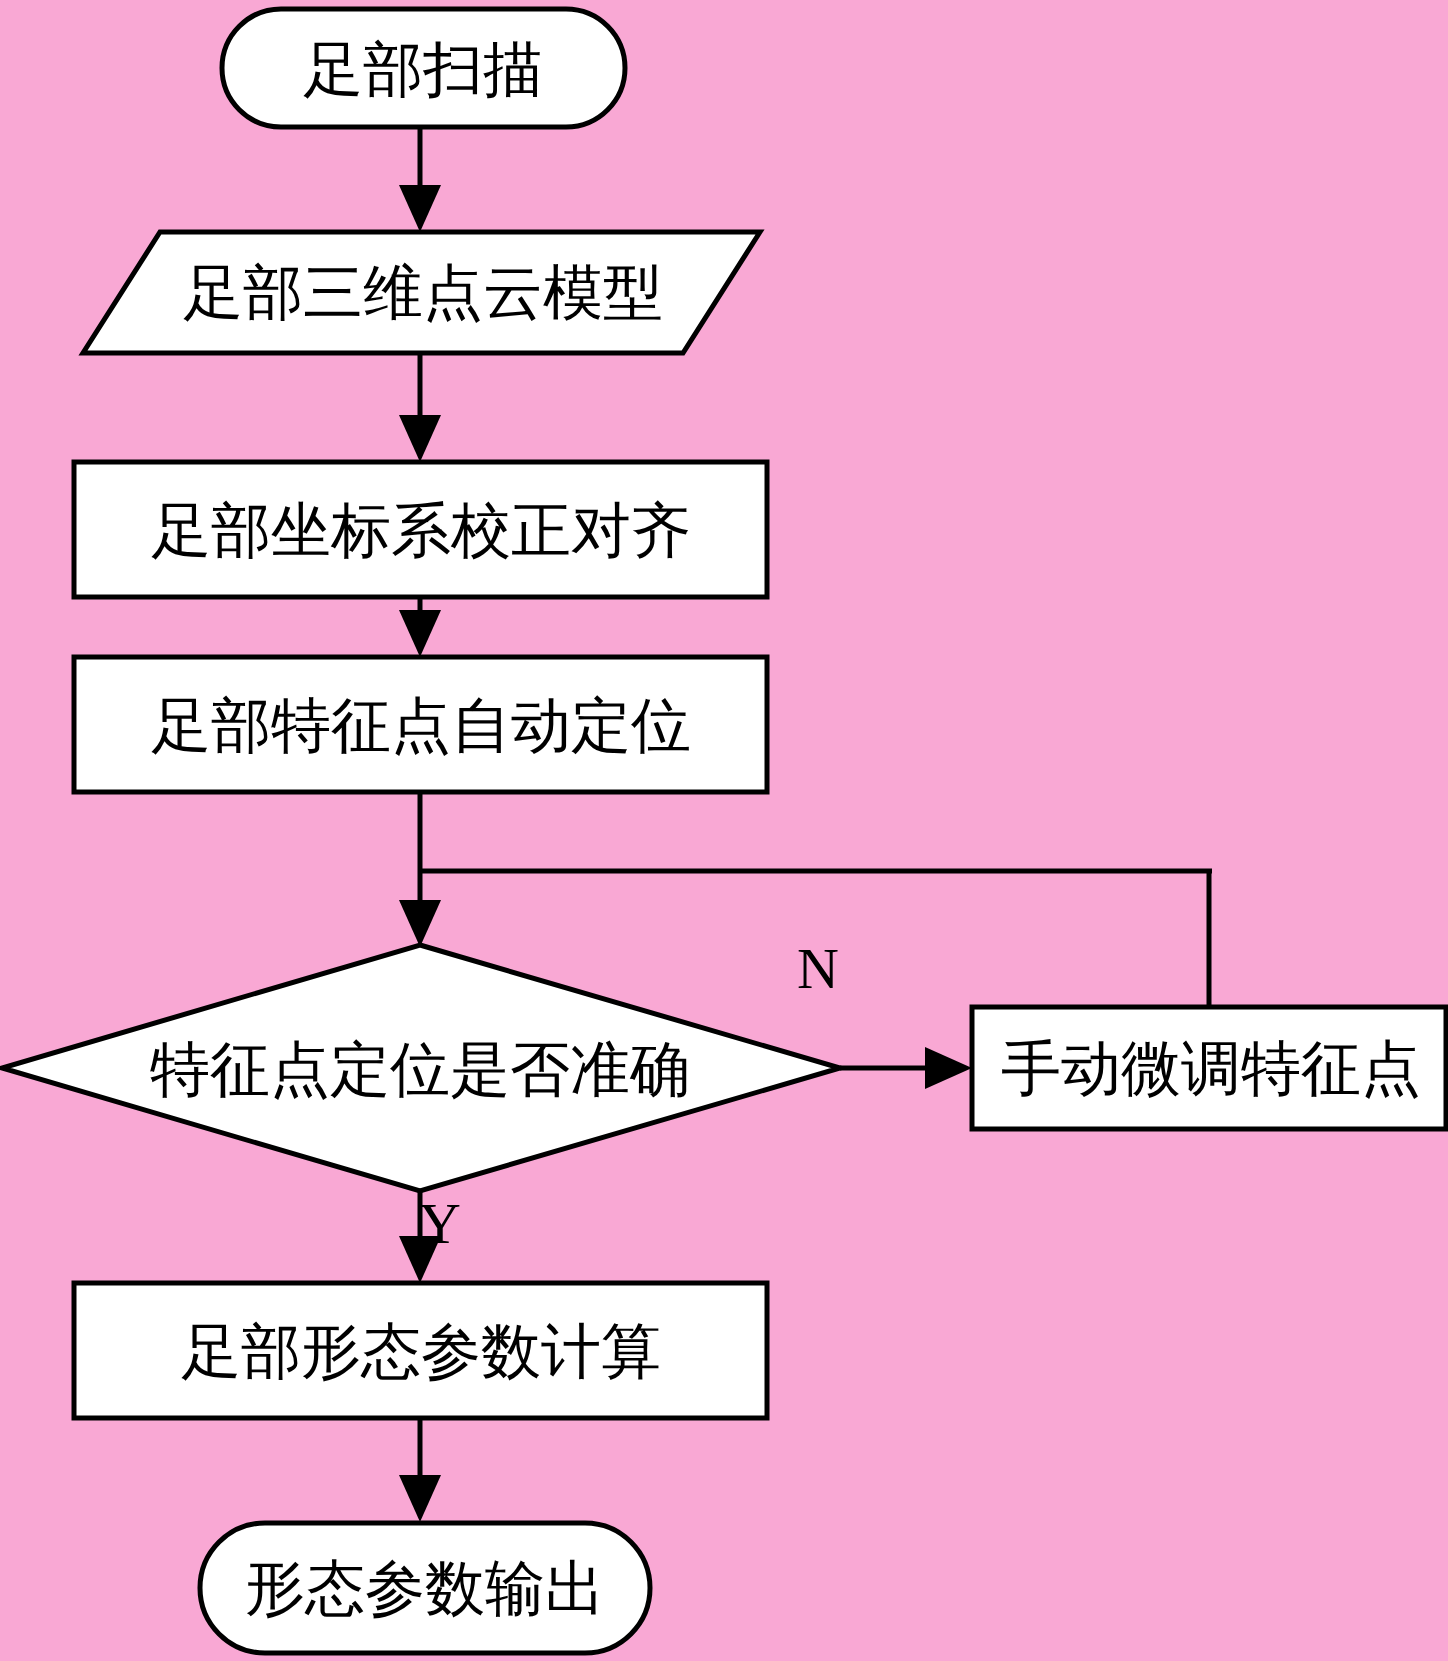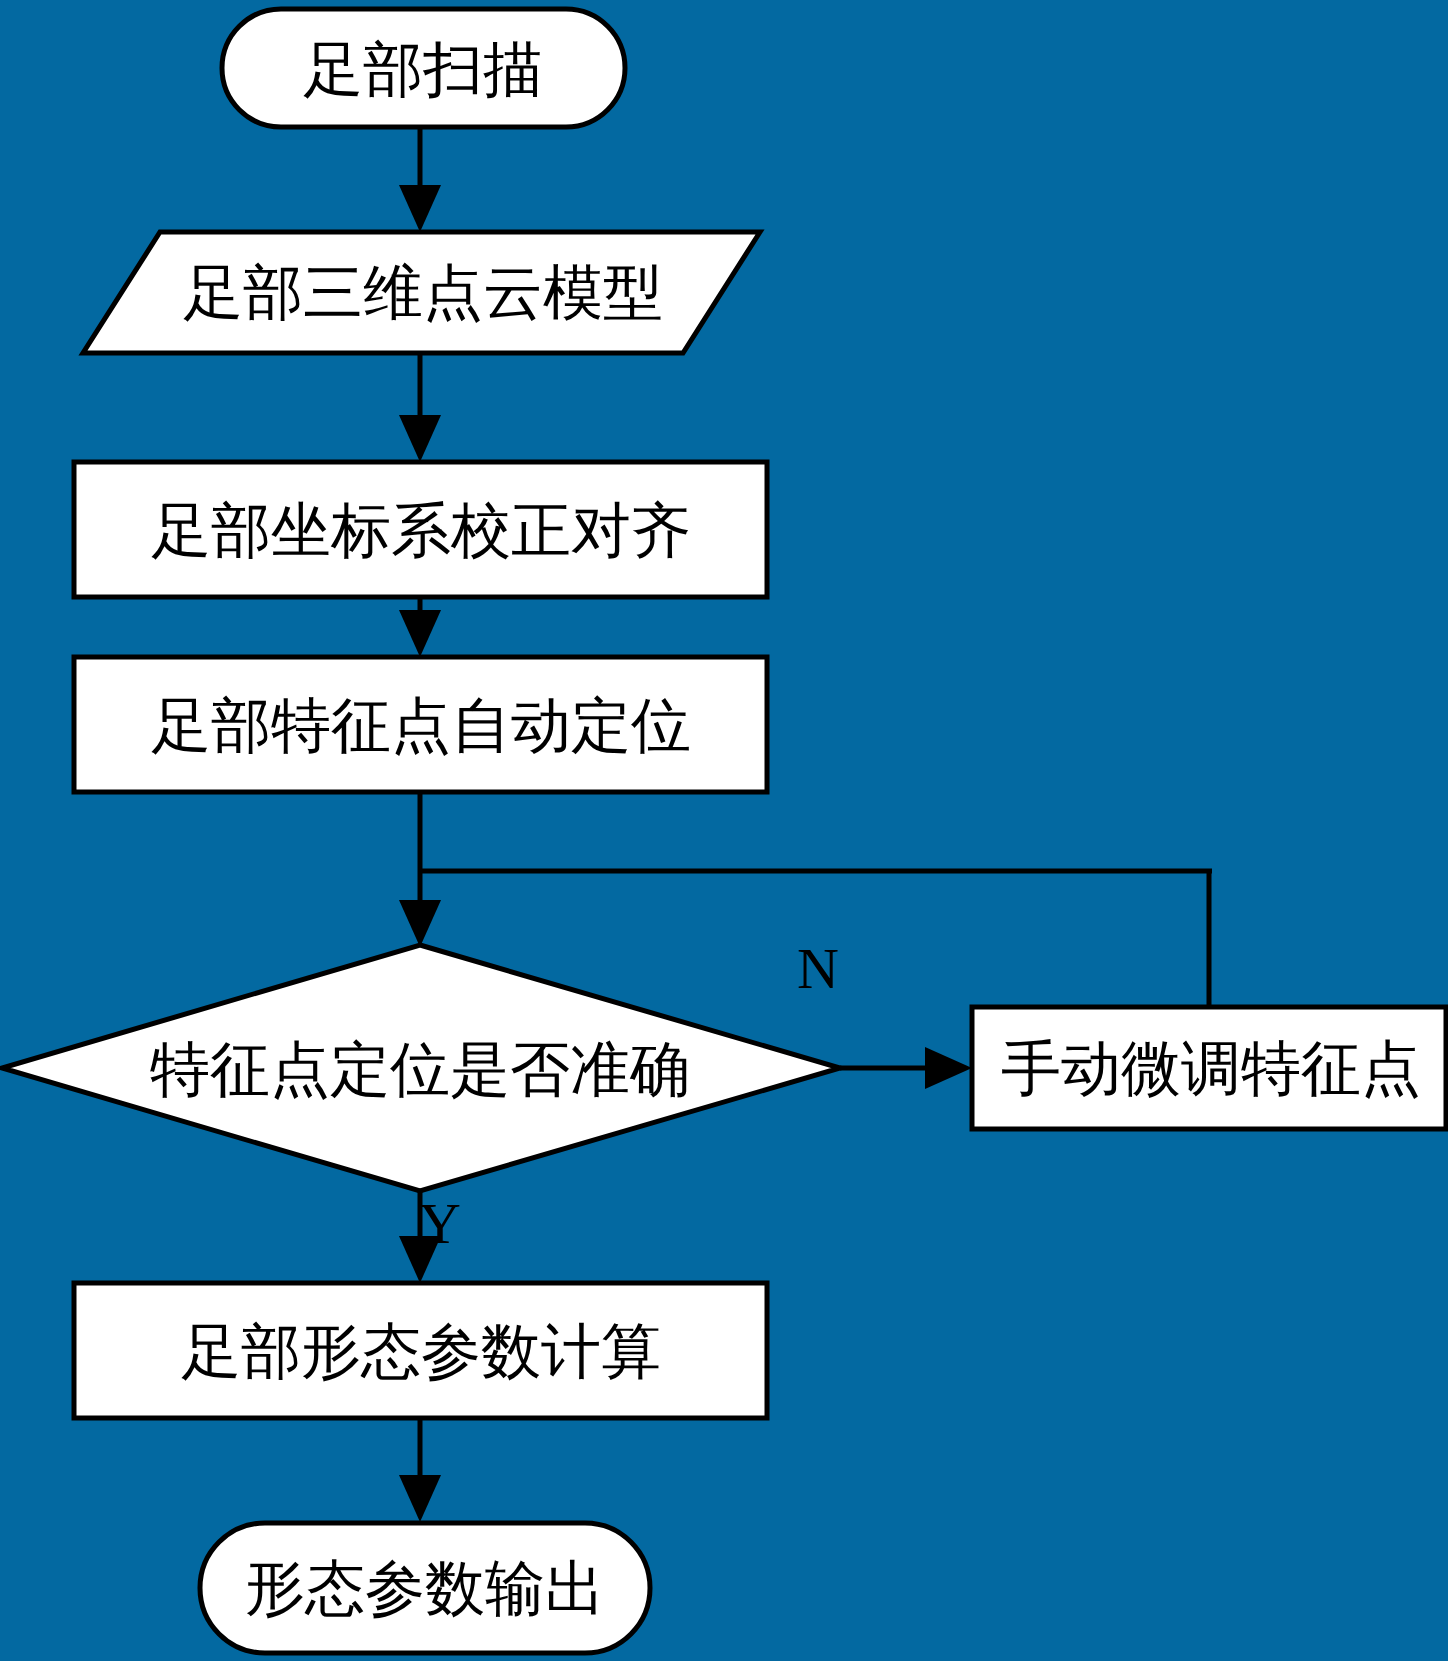--- a/index.html
+++ b/index.html
@@ -10,21 +10,21 @@
   body {
     width: 1448px;
     height: 1661px;
     overflow: hidden;
     font-family: "Liberation Serif", "DejaVu Serif", serif;
   }
   #flowchart-root {
     position: relative;
     width: 1448px;
     height: 1661px;
-    background: #0369a1;
+    background: #f9a8d4;
   }
   svg.flow-canvas {
     display: block;
     width: 1448px;
     height: 1661px;
   }
   .shape-outline {
     fill: #ffffff;
     stroke: #000000;
     stroke-width: 5;

